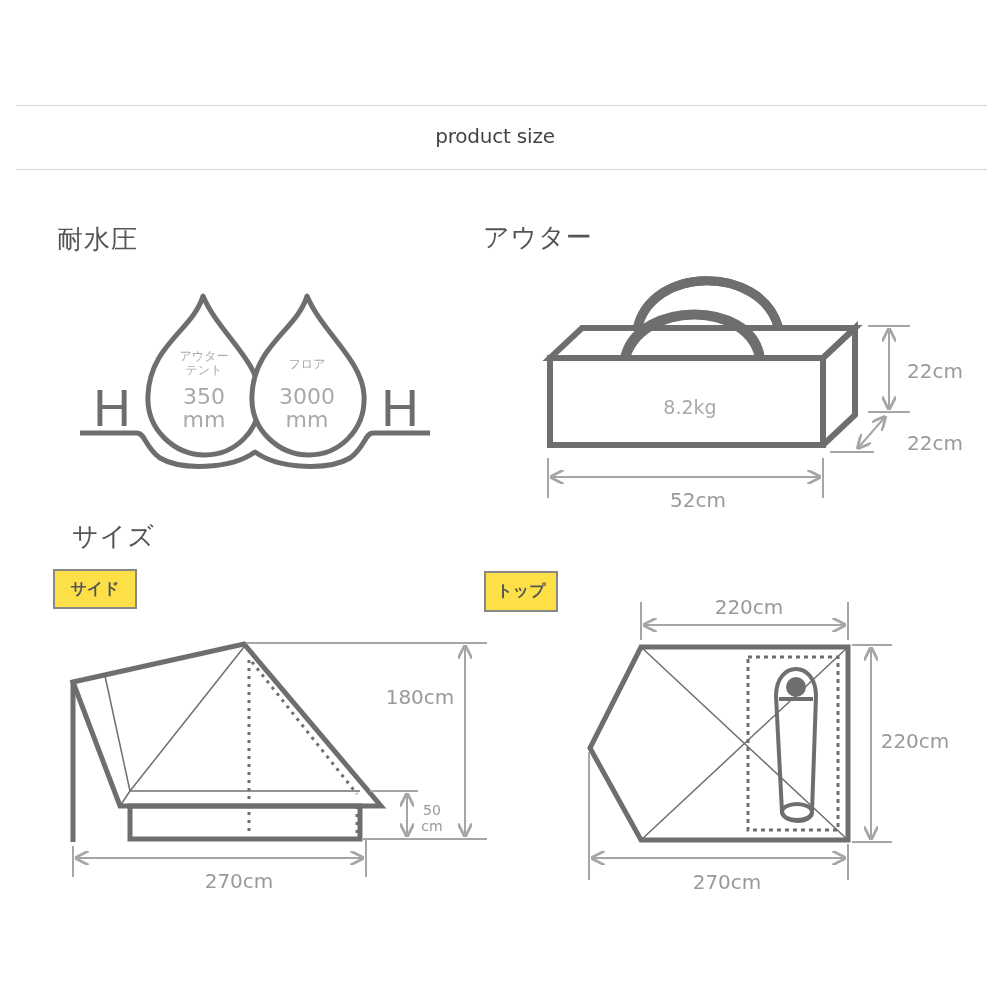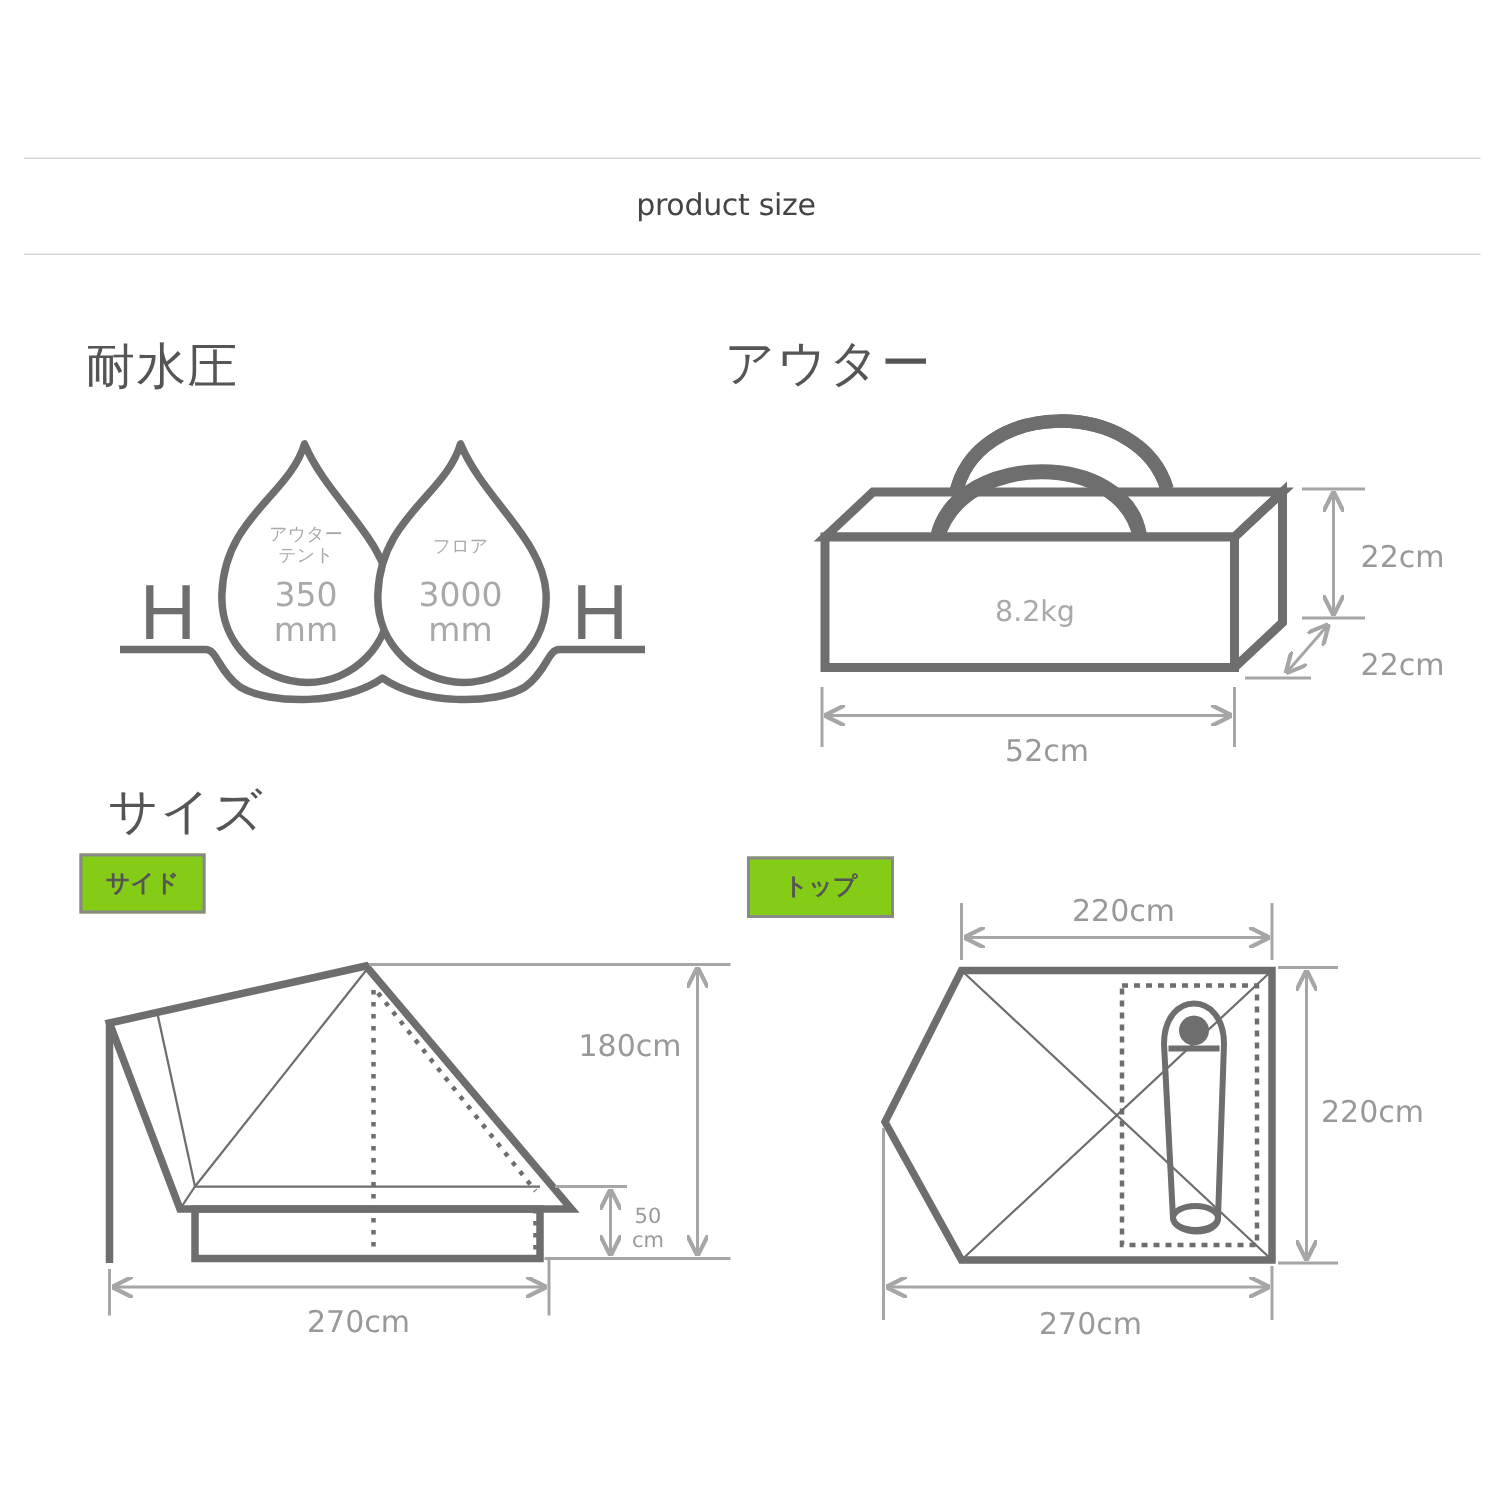--- a/index.html
+++ b/index.html
@@ -1,40 +1,40 @@
 <!DOCTYPE html>
 <html><head>
   <meta charset="utf-8">
   <style>
     html, body { margin: 0; padding: 0; background: #ffffff; }
     body { width: 1000px; height: 1000px; position: relative; overflow: hidden;
            font-family: "DejaVu Sans", "Liberation Sans", sans-serif; color: #444; }
     .rule { position: absolute; left: 16px; width: 971px; height: 0; border-top: 1px solid #d6d6d6; }
     .header-title { position: absolute; left: 0; width: 968px; top: 124px; text-align: center;
-                    font-size: 20px; color: #444; letter-spacing: -0.2px; }
-    .section-title { position: absolute; font-size: 33px; color: #555; font-weight: 500; letter-spacing: 1px; text-align: right; }
-    .tag { position: absolute; border: 2px solid #888; background: #84cc16; font-size: 16px; font-weight: bold;
+                    font-size: 20px; color: #444; letter-spacing: -0.2px; padding-left: 11px; }
+    .section-title { position: absolute; font-size: 26px; color: #555; font-weight: 500; letter-spacing: 1px; text-align: right; }
+    .tag { position: absolute; border: 2px solid #888; background: #fde047; font-size: 16px; font-weight: bold;
            color: #555; display: flex; align-items: center; justify-content: center; box-sizing: border-box; }
     svg.diagram { position: absolute; left: 0; top: 0; }
     .dim { font-family: "DejaVu Sans", sans-serif; fill: #999; }
     .lbl { font-family: "DejaVu Sans", sans-serif; fill: #a9a9a9; }
   </style>
 </head>
 <body>
 
 <div class="rule" style="top:105px"></div>
 <div class="header-title">product size</div>
 <div class="rule" style="top:169px"></div>
 
 <div class="section-title" style="left:57px;top:222px">耐水圧</div>
 <div class="section-title" style="left:483px;top:220px">アウター</div>
 <div class="section-title" style="left:72px;top:519px">サイズ</div>
 
 <div class="tag" style="left:53px;top:569px;width:84px;height:40px">サイド</div>
-<div class="tag" style="left:498px;top:571px;width:98px;height:41px">トップ</div>
+<div class="tag" style="left:484px;top:571px;width:74px;height:41px">トップ</div>
 
 <svg class="diagram" width="1000" height="1000" viewBox="0 0 1000 1000">
   <defs>
     <marker id="arr" viewBox="0 0 10 10" refX="9" refY="5" markerWidth="7" markerHeight="7" orient="auto-start-reverse">
       <path d="M0,0 L10,5 L0,10" fill="none" stroke="#a6a6a6" stroke-width="2"></path>
     </marker>
   </defs>
 
   <g fill="none" stroke="#6e6e6e" stroke-width="5" stroke-linejoin="round">
 

